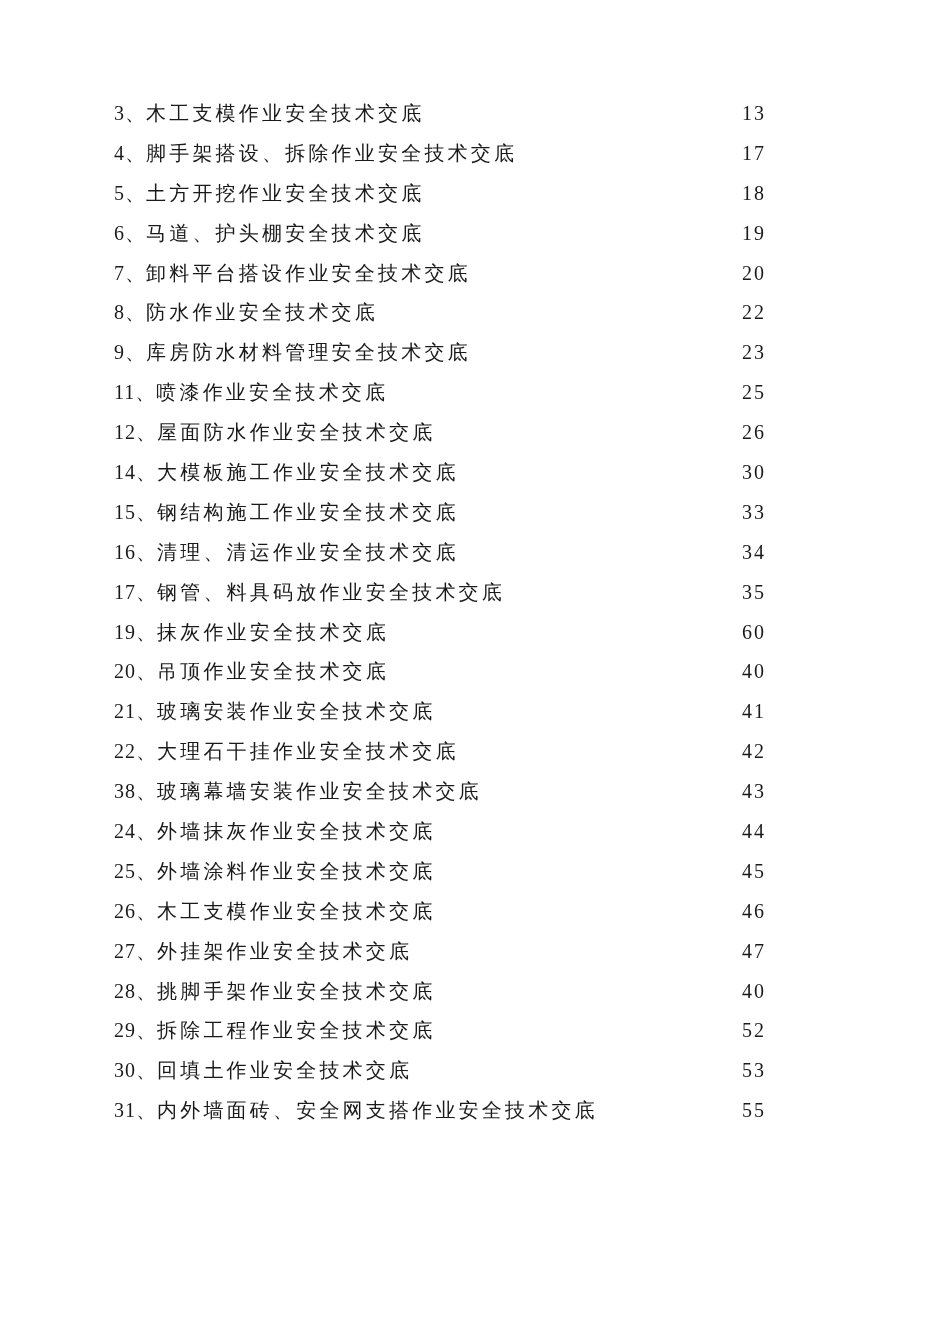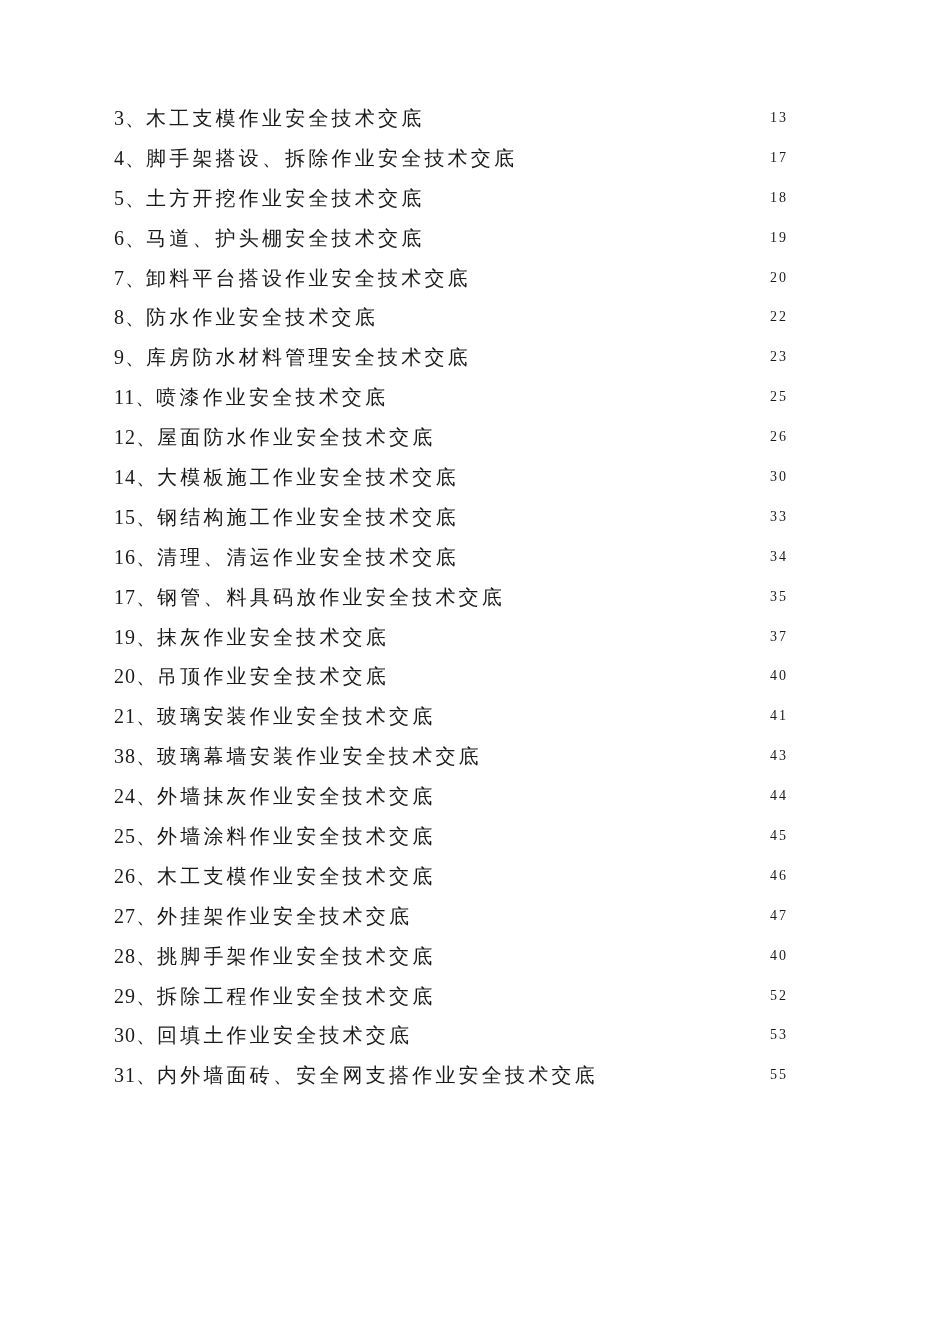--- a/index.html
+++ b/index.html
@@ -28,37 +28,37 @@
       left: 114px;
       top: 96px;
       width: 676px;
       margin: 0;
       padding: 0;
       list-style: none;
     }
     .toc-entry {
       position: relative;
       height: 39.9px;
-      line-height: 44px;
+      line-height: 34px;
       font-size: 20px;
       white-space: nowrap;
     }
     .toc-num {
       letter-spacing: 1px;
     }
     .toc-title {
       letter-spacing: 3.2px;
     }
     .toc-page {
       position: absolute;
-      right: 2px;
+      right: 24px;
       top: 0;
       letter-spacing: 2px;
       font-family: "Liberation Serif", "DejaVu Serif", serif;
-      font-size: 14px;
+      font-size: 20px;
       margin-left: 33px;
     }
     .toc-num {
       font-family: "Liberation Serif", "DejaVu Serif", serif;
       font-size: 20px;
     }
   </style>
 </head>
 <body>
 
@@ -70,23 +70,24 @@
       <li class="toc-entry"><span class="toc-num">6、</span><span class="toc-title">马道、护头棚安全技术交底</span><span class="toc-page">19</span></li>
       <li class="toc-entry"><span class="toc-num">7、</span><span class="toc-title">卸料平台搭设作业安全技术交底</span><span class="toc-page">20</span></li>
       <li class="toc-entry"><span class="toc-num">8、</span><span class="toc-title">防水作业安全技术交底</span><span class="toc-page">22</span></li>
       <li class="toc-entry"><span class="toc-num">9、</span><span class="toc-title">库房防水材料管理安全技术交底</span><span class="toc-page">23</span></li>
       <li class="toc-entry"><span class="toc-num">11、</span><span class="toc-title">喷漆作业安全技术交底</span><span class="toc-page">25</span></li>
       <li class="toc-entry"><span class="toc-num">12、</span><span class="toc-title">屋面防水作业安全技术交底</span><span class="toc-page">26</span></li>
       <li class="toc-entry"><span class="toc-num">14、</span><span class="toc-title">大模板施工作业安全技术交底</span><span class="toc-page">30</span></li>
       <li class="toc-entry"><span class="toc-num">15、</span><span class="toc-title">钢结构施工作业安全技术交底</span><span class="toc-page">33</span></li>
       <li class="toc-entry"><span class="toc-num">16、</span><span class="toc-title">清理、清运作业安全技术交底</span><span class="toc-page">34</span></li>
       <li class="toc-entry"><span class="toc-num">17、</span><span class="toc-title">钢管、料具码放作业安全技术交底</span><span class="toc-page">35</span></li>
-      <li class="toc-entry"><span class="toc-num">19、</span><span class="toc-title">抹灰作业安全技术交底</span><span class="toc-page">37</span></li>
+      <li class="toc-entry"><span class="toc-num">19、</span><span class="toc-title">抹灰作业安全技术交底</span><span class="toc-page">60</span></li>
       <li class="toc-entry"><span class="toc-num">20、</span><span class="toc-title">吊顶作业安全技术交底</span><span class="toc-page">40</span></li>
       <li class="toc-entry"><span class="toc-num">21、</span><span class="toc-title">玻璃安装作业安全技术交底</span><span class="toc-page">41</span></li>
+      <li class="toc-entry"><span class="toc-num">22、</span><span class="toc-title">大理石干挂作业安全技术交底</span><span class="toc-page">42</span></li>
       <li class="toc-entry"><span class="toc-num">38、</span><span class="toc-title">玻璃幕墙安装作业安全技术交底</span><span class="toc-page">43</span></li>
       <li class="toc-entry"><span class="toc-num">24、</span><span class="toc-title">外墙抹灰作业安全技术交底</span><span class="toc-page">44</span></li>
       <li class="toc-entry"><span class="toc-num">25、</span><span class="toc-title">外墙涂料作业安全技术交底</span><span class="toc-page">45</span></li>
       <li class="toc-entry"><span class="toc-num">26、</span><span class="toc-title">木工支模作业安全技术交底</span><span class="toc-page">46</span></li>
       <li class="toc-entry"><span class="toc-num">27、</span><span class="toc-title">外挂架作业安全技术交底</span><span class="toc-page">47</span></li>
       <li class="toc-entry"><span class="toc-num">28、</span><span class="toc-title">挑脚手架作业安全技术交底</span><span class="toc-page">40</span></li>
       <li class="toc-entry"><span class="toc-num">29、</span><span class="toc-title">拆除工程作业安全技术交底</span><span class="toc-page">52</span></li>
       <li class="toc-entry"><span class="toc-num">30、</span><span class="toc-title">回填土作业安全技术交底</span><span class="toc-page">53</span></li>
       <li class="toc-entry"><span class="toc-num">31、</span><span class="toc-title">内外墙面砖、安全网支搭作业安全技术交底</span><span class="toc-page">55</span></li>
     </ul>

